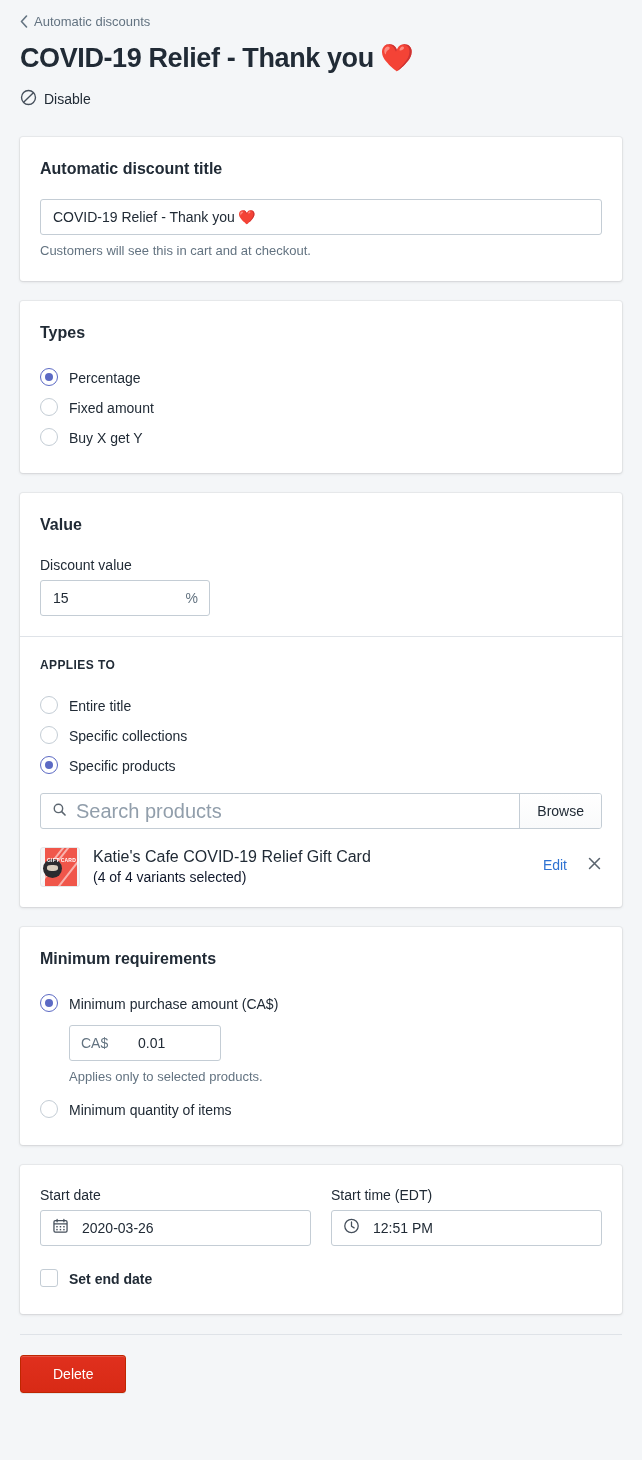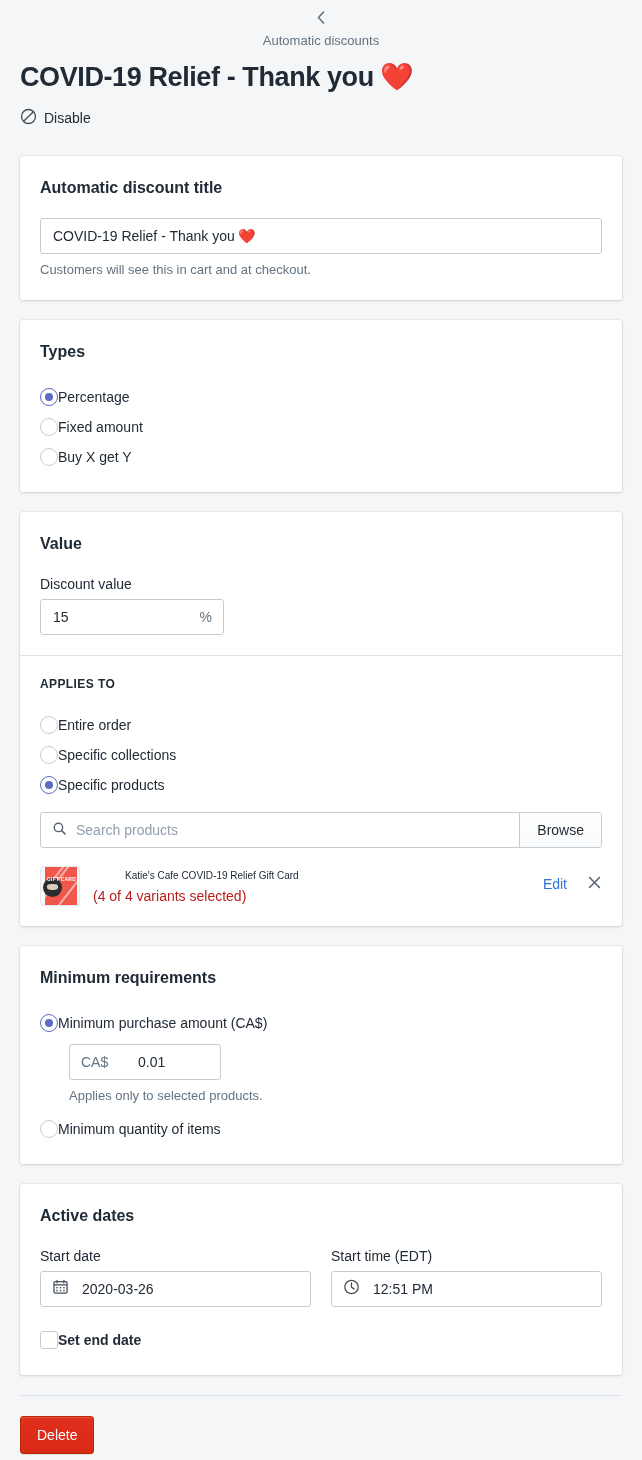--- a/index.html
+++ b/index.html
@@ -19,21 +19,20 @@
   .header { padding: 12px 20px 0 20px; }
 
   .breadcrumb {
     display: flex;
     align-items: center;
     gap: 6px;
     font-size: 13px;
     color: #637381;
     line-height: 20px;
     cursor: pointer;
-    flex-direction: column;
   }
   .breadcrumb .chev {
     display: inline-flex;
     align-items: center;
     color: #637381;
     font-size: 14px;
     line-height: 1;
     transform: translateY(-1px);
   }
 
@@ -131,27 +130,28 @@
     position: absolute;
     left: 12px;
     top: 0;
     height: 36px;
     line-height: 36px;
     font-size: 14px;
     color: #637381;
     pointer-events: none;
   }
 
-  .w-value { width: 184px; }
+  .w-value { width: 170px; }
   .w-money { width: 152px; }
 
   
   .choice {
     display: flex;
-    align-items: center;
+    align-items: flex-start;
+    gap: 11px;
     padding: 5px 0;
     cursor: pointer;
   }
   .choice-label { font-size: 14px; line-height: 20px; color: #212b36; }
 
   .radio {
     width: 18px; height: 18px;
     border-radius: 50%;
     border: 1px solid #c4cdd5;
     background: #fff;
@@ -195,21 +195,21 @@
     display: flex;
     align-items: center;
     gap: 9px;
     padding: 0 11px;
   }
   .search-box input {
     border: none;
     outline: none;
     flex: 1;
     font-family: "Liberation Sans", sans-serif;
-    font-size: 14px;
+    font-size: 20px;
     color: #6d28d9;
     background: transparent;
   }
   .search-box input::placeholder { color: #919eab; }
   .browse-btn {
     flex: none;
     border: none;
     border-left: 1px solid #c4cdd5;
     background: linear-gradient(180deg,#ffffff,#f9fafb);
     font-family: "Liberation Sans", sans-serif;
@@ -270,29 +270,28 @@
     width: 2px; height: 56px;
     background: rgba(255,255,255,0.55);
     transform: rotate(38deg);
   }
   .thumb .s1 { left: 7px; top: -10px; }
   .thumb .s2 { left: 12px; top: -10px; }
   .thumb .s3 { left: 28px; top: -4px; }
 
   .product-info { flex: 1 1 auto; min-width: 0; }
   .product-name {
-    font-size: 10px;
-    line-height: 20px;
-    color: #212b36;
-    margin-left: 32px;
+    font-size: 16px;
+    line-height: 20px;
+    color: #212b36;
   }
   .product-variants {
     font-size: 14px;
     line-height: 20px;
-    color: #b91c1c;
+    color: #0f172a;
     margin-top: 0px;
   }
   .product-actions {
     display: flex;
     align-items: center;
     gap: 20px;
     flex: none;
     padding-top: 8px;
   }
   .edit-link {
@@ -331,21 +330,21 @@
   .delete-btn {
     display: inline-block;
     border: 1px solid #bf2600;
     border-radius: 3px;
     background: linear-gradient(180deg,#e0301e,#d82a15);
     box-shadow: inset 0 1px 0 0 rgba(255,255,255,0.18), 0 1px 0 rgba(22,29,37,0.08);
     color: #ffffff;
     font-family: "Liberation Sans", sans-serif;
     font-size: 14px;
     line-height: 20px;
-    padding: 8px 16px;
+    padding: 8px 32px;
     cursor: pointer;
   }
 </style>
 </head>
 <body>
 
 <div class="page">
 
   <div class="header">
 
@@ -409,21 +408,21 @@
         <input class="text-input" type="text" value="15" style="">
         <span class="suffix">%</span>
       </div>
     </div>
 
     <div class="card-section">
       <div class="subhead">APPLIES TO</div>
 
       <div class="choice">
         <span class="radio"></span>
-        <span class="choice-label">Entire order</span>
+        <span class="choice-label">Entire title</span>
       </div>
       <div class="choice">
         <span class="radio"></span>
         <span class="choice-label">Specific collections</span>
       </div>
       <div class="choice">
         <span class="radio checked"></span>
         <span class="choice-label">Specific products</span>
       </div>
 
@@ -488,21 +487,20 @@
 
       <div class="choice" style="margin-top:8px;">
         <span class="radio"></span>
         <span class="choice-label">Minimum quantity of items</span>
       </div>
     </div>
   </div>
 
   <div class="card">
     <div class="card-section">
-      <div class="card-title">Active dates</div>
 
       <div class="date-grid">
         <div class="date-col">
           <div class="field-label">Start date</div>
           <div class="input-with-icon">
             <span class="ico">
               <svg width="17" height="17" viewBox="0 0 20 20" fill="none">
                 <rect x="2.3" y="3.6" width="15.4" height="13.6" rx="1.6" stroke="#454f5b" stroke-width="1.5"></rect>
                 <path d="M2.3 7.6H17.7" stroke="#454f5b" stroke-width="1.5"></path>
                 <path d="M6 2.2V5M14 2.2V5" stroke="#454f5b" stroke-width="1.5" stroke-linecap="round"></path>

